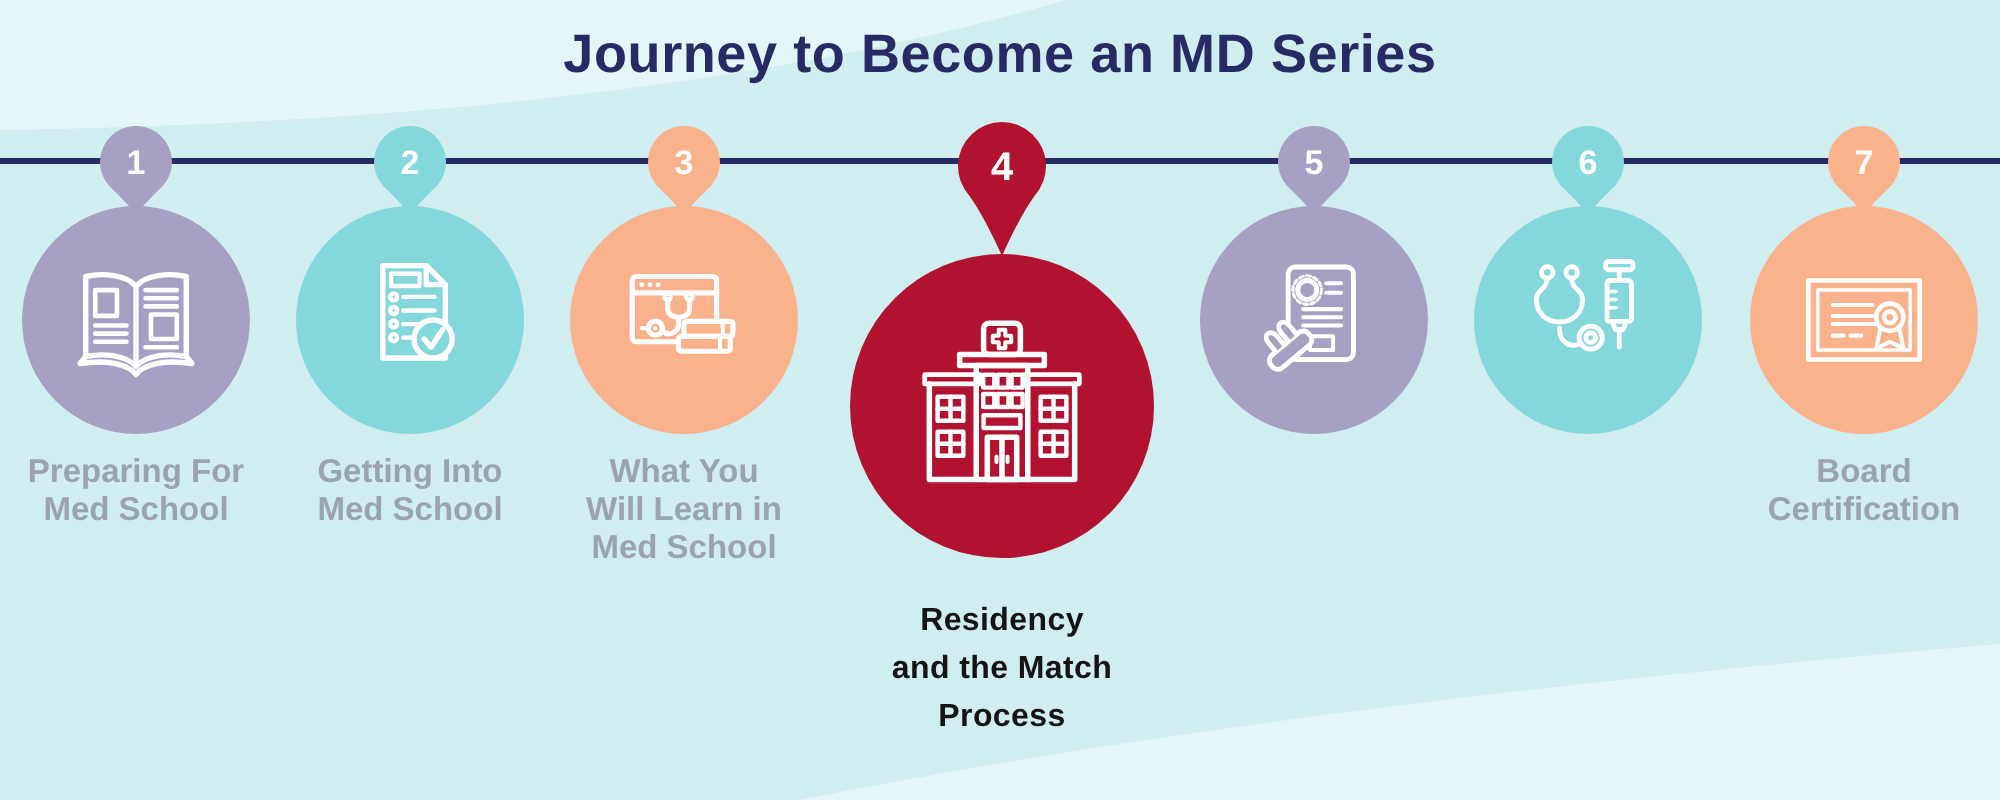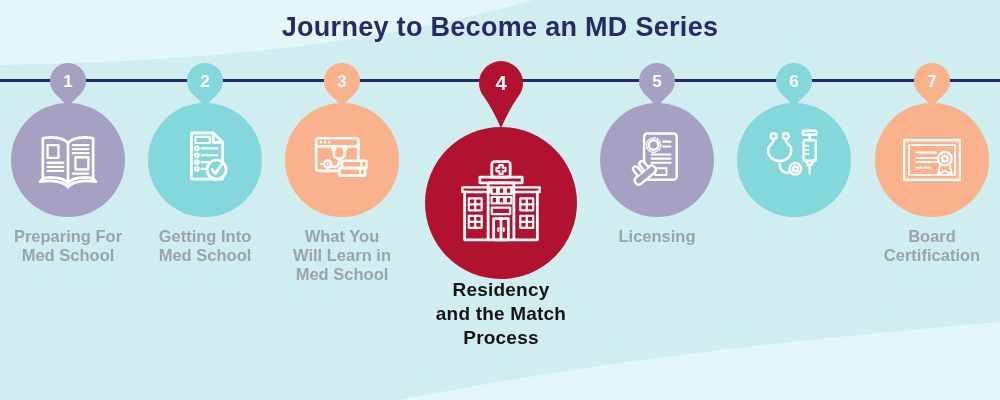--- a/index.html
+++ b/index.html
@@ -39,21 +39,21 @@
   .featured .icon{width:92px;height:92px;}
   .bgfill{fill:var(--step-color,#999);}
   .dotfill{fill:#fff;stroke:none;}
   .label{
     position:absolute;top:227px;left:0;right:0;
     text-align:center;white-space:pre-line;
     font-size:16.5px;line-height:19px;font-weight:bold;
     color:var(--label-gray,#9ba4ac);
   }
   .featured .label{
-    top:278px;font-size:19px;line-height:24px;
+    top:299px;font-size:16px;line-height:24px;
     color:var(--label-black,#141414);letter-spacing:.2px;
   }
 </style>
 </head>
 <body>
 
 <div class="canvas">
 
   <svg class="bg-svg" viewBox="0 0 1000 400" preserveAspectRatio="none">
     <path class="bg-band" d="M0 65 Q330 60 533 0 L1000 0 L1000 322 Q640 352 400 400 L0 400 Z"></path>
@@ -193,21 +193,20 @@
         <path d="M59 23 H70 M59 30 H70" stroke-width="3"></path>
         <path d="M42 42 H70 M42 48 H70 M42 54 H70" stroke-width="3"></path>
         <rect x="47" y="62" width="17" height="10" stroke-width="3"></rect>
         <g transform="translate(25 63) rotate(-40)">
           <rect x="-18" y="6" width="36" height="12" rx="5" class="bgfill"></rect>
           <path d="M-9 6 V-2 C-9 -10 -1 -10 -1 -2 V6" class="bgfill"></path>
           <path d="M3 6 V-2 C3 -10 11 -10 11 -2 V6" class="bgfill"></path>
         </g>
       </svg>
     </div>
-    <div class="label">Licensing</div>
   </div>
 
   <div class="step" style="left: 719px; --step-color: #84d7db;">
     <svg class="pin" width="40" height="50" viewBox="0 0 40 50">
       <path class="pin-shape" d="M6.6 30 A18 18 0 1 1 33.4 30 Q27 36 20 44 Q13 36 6.6 30 Z"></path>
       <text class="pin-num" x="20" y="24">6</text>
     </svg>
     <div class="circle">
       <svg class="icon" viewBox="0 0 100 100" stroke-width="3.6">
         <rect x="63" y="7" width="20" height="6" rx="2"></rect>

